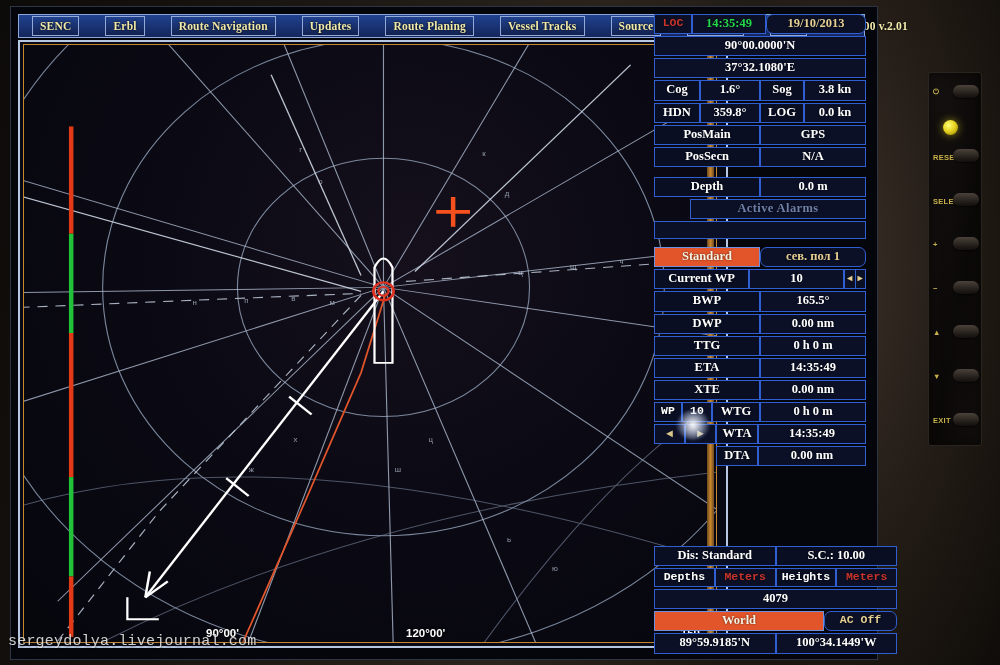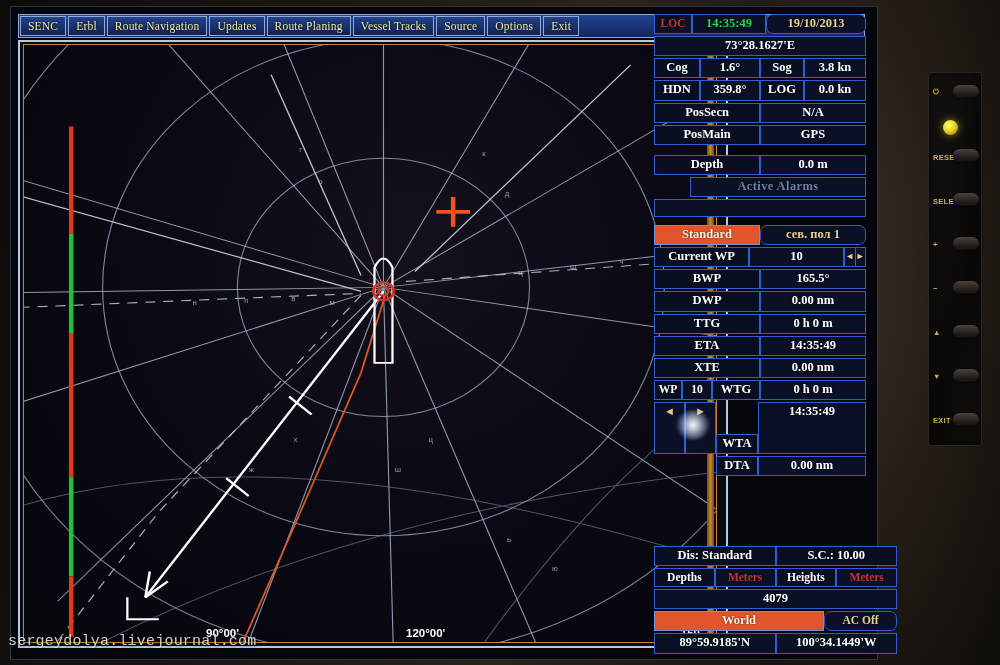--- a/index.html
+++ b/index.html
@@ -12,22 +12,22 @@
          background:linear-gradient(100deg,#0d0b09 0%,#17130f 20%,#2b241d 55%,#39302666 75%,#1a1511 100%);}
   .bezel-shade{position:absolute;right:0;top:0;width:240px;height:665px;
          background:radial-gradient(ellipse at 30% 40%,#3c332a 0%,#231c16 55%,#0e0b08 100%);opacity:.9;}
   .screen-frame{position:absolute;left:10px;top:6px;width:866px;height:652px;
          background:#05060c;border:1px solid #2d3444;}
 
   
   .menubar{position:absolute;left:18px;top:14px;width:845px;height:22px;
            background:linear-gradient(#20428f,#14255c);
            border:1px solid #8fa6d8;display:flex;align-items:stretch;}
-  .mi{display:flex;align-items:center;padding:0 7px;margin:1px 1px;
-      border:1px solid #93a9d6;color:#f1e9a8;font-size:11.5px;font-weight:normal;
+  .mi{display:flex;align-items:center;padding:0 7px;margin:1px 13px;
+      border:1px solid #93a9d6;color:#f1e9a8;font-size:11.5px;font-weight:bold;
       background:linear-gradient(#1b3madd,#12224f);
       background:linear-gradient(#1d3madd 0%,#122css 100%);
       background:linear-gradient(#20428f,#122150);
       white-space:nowrap;letter-spacing:.2px;text-shadow:0 0 2px #000;}
   .mi.vers{margin-left:auto;border:none;background:none;color:#f3ecae;
       padding-right:4px;font-size:11.5px;}
 
   
   .chart-outer{position:absolute;left:18px;top:40px;width:710px;height:608px;
           border:2px solid #b9c8e2;box-sizing:border-box;background:#070a14;}
@@ -42,21 +42,21 @@
 
   
   .panel{position:absolute;left:654px;top:14px;width:212px;}
   .row{display:flex;margin-bottom:2px;}
   .cell{border:1px solid #2f5fd0;background:#0b1026;color:#ffffff;
         font-size:12.5px;font-weight:bold;text-align:center;
         padding:2px 0 3px 0;box-sizing:border-box;flex:1;
         text-shadow:0 0 2px #000a;line-height:1.05;}
   .cell.lbl{background:#090e22;}
   .cell.wide{flex:1 1 100%;}
-  .cell.tiny{font-size:11.5px;}
+  .cell.tiny{font-size:11.5px;font-family:Liberation Mono, monospace;}
   .red-t{color:#c9352c;}
   .green-t{color:#24d94a;}
   .tan-t{color:#e6cf92;border-radius:7px;}
   .dim-t{color:#6f7fa8;letter-spacing:.4px;margin-left:36px;}
   .orange-bg{background:#e2552b;color:#f7f3e2;border-color:#6f8fe0;}
   .empty{height:16px;border:1px solid #2f5fd0;background:#0b1026;}
   .spin{flex:0 0 20px;display:flex;border:1px solid #2f5fd0;background:#0b1026;}
   .spin span{flex:1;color:#e6cf92;font-size:9px;text-align:center;line-height:17px;
         border-right:1px solid #2f5fd0;}
   .spin span:last-child{border-right:none;}
@@ -219,43 +219,46 @@
 
   <div class="panel">
 
     <div class="row">
       <div class="cell red-t tiny" style="flex:0 0 38px;">LOC</div>
       <div class="cell green-t" style="flex:0 0 74px;">14:35:49</div>
       <div class="cell tan-t">19/10/2013</div>
     </div>
 
     <div class="row">
-      <div class="cell wide">73°28.1627'E</div>
+      <div class="cell wide">90°00.0000'N</div>
+    </div>
+    <div class="row">
+      <div class="cell wide">37°32.1080'E</div>
     </div>
 
     <div class="row">
       <div class="cell lbl" style="flex:0 0 46px;">Cog</div>
       <div class="cell" style="flex:0 0 60px;">1.6°</div>
       <div class="cell lbl" style="flex:0 0 44px;">Sog</div>
       <div class="cell">3.8 kn</div>
     </div>
     <div class="row">
       <div class="cell lbl" style="flex:0 0 46px;">HDN</div>
       <div class="cell" style="flex:0 0 60px;">359.8°</div>
       <div class="cell lbl" style="flex:0 0 44px;">LOG</div>
       <div class="cell">0.0 kn</div>
     </div>
 
     <div class="row">
+      <div class="cell lbl">PosMain</div>
+      <div class="cell">GPS</div>
+    </div>
+    <div class="row">
       <div class="cell lbl">PosSecn</div>
       <div class="cell">N/A</div>
-    </div>
-    <div class="row">
-      <div class="cell lbl">PosMain</div>
-      <div class="cell">GPS</div>
     </div>
 
     <div class="panel-gap"></div>
 
     <div class="row">
       <div class="cell lbl">Depth</div>
       <div class="cell">0.0 m</div>
     </div>
 
     <div class="row">
@@ -302,21 +305,21 @@
 
     <div class="row">
       <div class="cell lbl tiny" style="flex:0 0 28px;">WP</div>
       <div class="cell tiny" style="flex:0 0 30px;">10</div>
       <div class="cell lbl" style="flex:0 0 48px;">WTG</div>
       <div class="cell">0 h 0 m</div>
     </div>
     <div class="row">
       <div class="arrowbox">◄</div>
       <div class="arrowbox">►</div>
-      <div class="cell lbl" style="flex:0 0 42px;margin-top:32px;">WTA</div>
+      <div class="cell lbl" style="flex:0 0 42px;">WTA</div>
       <div class="cell">14:35:49</div>
     </div>
     <div class="row">
       <div class="cell" style="flex:0 0 62px;border-color:transparent;background:transparent;"></div>
       <div class="cell lbl" style="flex:0 0 42px;">DTA</div>
       <div class="cell">0.00 nm</div>
     </div>
   </div>
 
   <div class="glare"></div>

